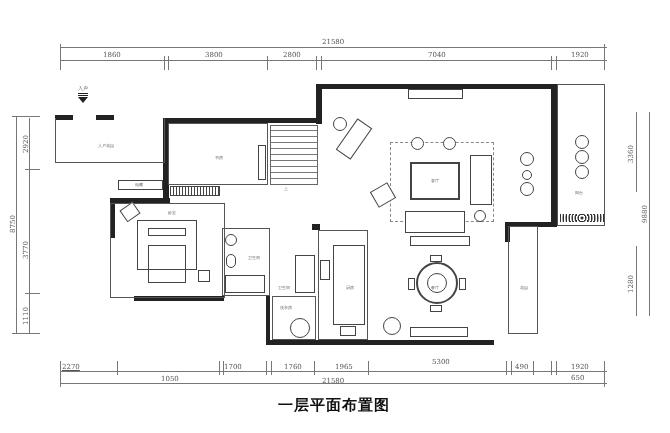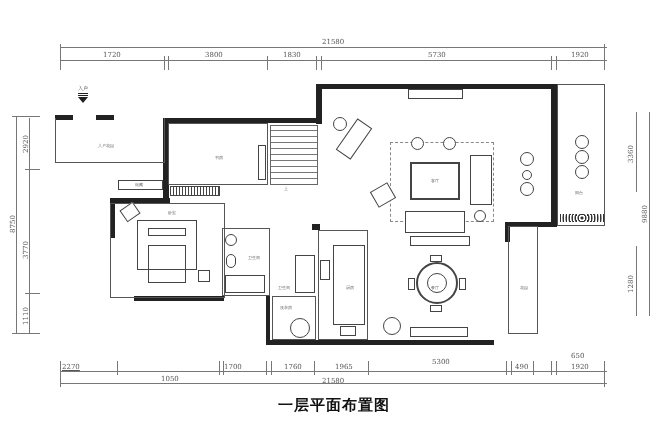--- a/index.html
+++ b/index.html
@@ -26,24 +26,24 @@
   <div class="line" style="left:164px;top:56px;width:1px;height:14px;"></div>
   <div class="line" style="left:168px;top:56px;width:1px;height:14px;"></div>
   <div class="line" style="left:267px;top:56px;width:1px;height:14px;"></div>
   <div class="line" style="left:316px;top:56px;width:1px;height:14px;"></div>
   <div class="line" style="left:321px;top:56px;width:1px;height:14px;"></div>
   <div class="line" style="left:551px;top:56px;width:1px;height:14px;"></div>
   <div class="line" style="left:556px;top:56px;width:1px;height:14px;"></div>
   <div class="line" style="left:604px;top:44px;width:1px;height:26px;"></div>
 </div>
 <div class="dim" style="left:322px;top:38px;">21580</div>
-<div class="dim" style="left:103px;top:51px;">1720</div>
+<div class="dim" style="left:103px;top:51px;">1860</div>
 <div class="dim" style="left:205px;top:51px;">3800</div>
-<div class="dim" style="left:283px;top:51px;">1830</div>
-<div class="dim" style="left:428px;top:51px;">5730</div>
+<div class="dim" style="left:283px;top:51px;">2800</div>
+<div class="dim" style="left:428px;top:51px;">7040</div>
 <div class="dim" style="left:571px;top:51px;">1920</div>
 
 <div>
   <div class="line" style="left:60px;top:371px;width:547px;height:1px;"></div>
   <div class="line" style="left:60px;top:383px;width:547px;height:1px;"></div>
   <div class="line" style="left:60px;top:361px;width:1px;height:26px;"></div>
   <div class="line" style="left:117px;top:361px;width:1px;height:14px;"></div>
   <div class="line" style="left:219px;top:361px;width:1px;height:14px;"></div>
   <div class="line" style="left:223px;top:361px;width:1px;height:14px;"></div>
   <div class="line" style="left:266px;top:361px;width:1px;height:14px;"></div>
@@ -57,21 +57,21 @@
   <div class="line" style="left:556px;top:361px;width:1px;height:14px;"></div>
   <div class="line" style="left:604px;top:361px;width:1px;height:26px;"></div>
 </div>
 <div class="dim" style="left:62px;top:363px;text-decoration:underline;">2270</div>
 <div class="dim" style="left:161px;top:375px;">1050</div>
 <div class="dim" style="left:224px;top:363px;">1700</div>
 <div class="dim" style="left:284px;top:363px;">1760</div>
 <div class="dim" style="left:335px;top:363px;">1965</div>
 <div class="dim" style="left:432px;top:358px;">5300</div>
 <div class="dim" style="left:515px;top:363px;">490</div>
-<div class="dim" style="left:535px;top:352px;padding-left:36px;">650</div>
+<div class="dim" style="left:535px;top:374px;padding-left:36px;">650</div>
 <div class="dim" style="left:571px;top:363px;">1920</div>
 <div class="dim" style="left:322px;top:377px;">21580</div>
 
 <div>
   <div class="line" style="left:16px;top:116px;width:1px;height:218px;"></div>
   <div class="line" style="left:29px;top:118px;width:1px;height:216px;"></div>
   <div class="line" style="left:12px;top:116px;width:28px;height:1px;"></div>
   <div class="line" style="left:25px;top:169px;width:15px;height:1px;"></div>
   <div class="line" style="left:25px;top:293px;width:15px;height:1px;"></div>
   <div class="line" style="left:12px;top:333px;width:28px;height:1px;"></div>

